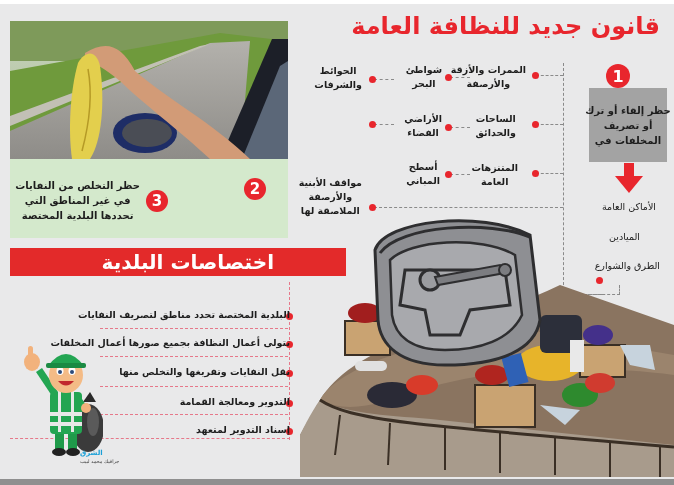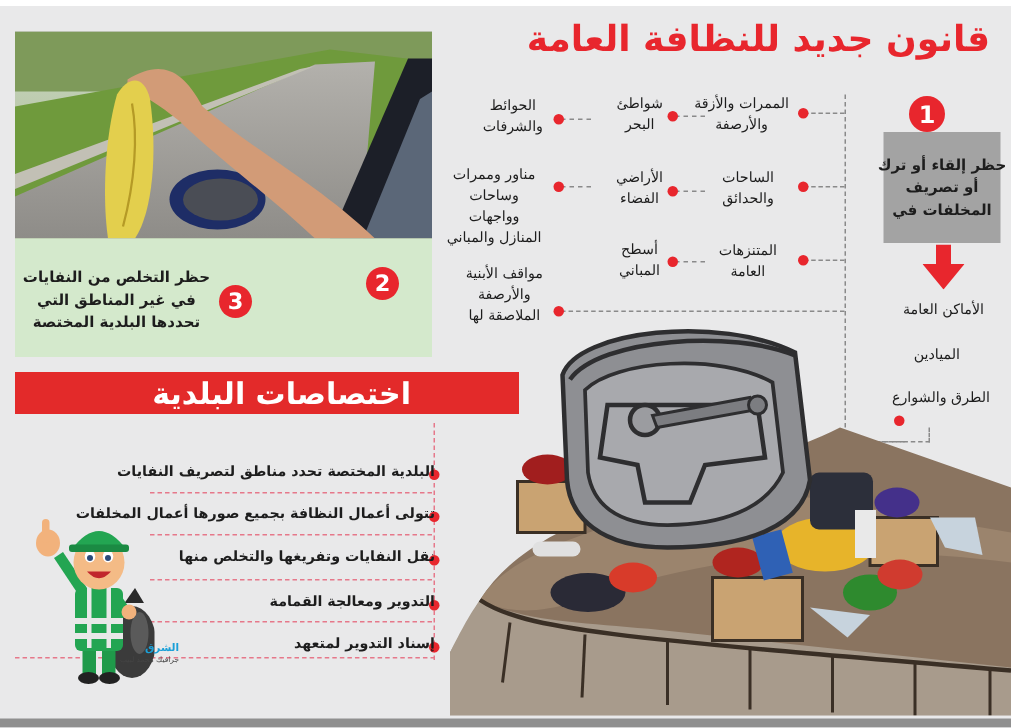--- a/index.html
+++ b/index.html
@@ -57,21 +57,21 @@
   
   .dash-frame {
     position: absolute; left: 563px; top: 63px; width: 40px; height: 232px;
     border-left: 1px dashed #8a8a8a; border-bottom: 1px dashed #8a8a8a;
   }
   .dash-frame-tail { position: absolute; left: 563px; top: 294px; width: 57px; height: 0; border-top: 1px dashed #8a8a8a; }
   .dash-frame-tick { position: absolute; left: 619px; top: 285px; width: 0; height: 10px; border-left: 1px dashed #8a8a8a; }
 
   
   .loc {
-    position: absolute; font-size: 9.5px; font-weight: normal; line-height: 14px;
+    position: absolute; font-size: 9.5px; font-weight: bold; line-height: 14px;
     text-align: center; white-space: nowrap;
   }
   .dot { position: absolute; width: 7px; height: 7px; border-radius: 50%; background: #e8262d; }
   .dash-h { position: absolute; height: 0; border-top: 1px dashed #8a8a8a; }
 
   
   .red-banner {
     position: absolute; left: 10px; top: 248px; width: 336px; height: 28px;
     background: #e32a2a;
   }
@@ -80,21 +80,21 @@
     font-size: 20px; white-space: nowrap; line-height: 26px;
   }
   .vline { position: absolute; left: 289px; top: 282px; height: 158px; border-left: 1px dashed #e6788a; }
   .duty {
     position: absolute; right: 384px; font-size: 9.5px; font-weight: bold; white-space: nowrap;
   }
   .duty-sep { position: absolute; height: 0; border-top: 1px dashed #e6788a; }
   .bottom-sep { position: absolute; left: 10px; top: 438px; width: 280px; border-top: 1px dashed #e6788a; }
 
   .worker { position: absolute; left: 8px; top: 320px; width: 95px; height: 140px; }
-  .credit { position: absolute; left: 80px; top: 428px; text-align: right; line-height: 8px; }
+  .credit { position: absolute; left: 80px; top: 449px; text-align: left; line-height: 8px; }
   .credit-brand { font-size: 7px; font-weight: bold; color: #1aa0d8; display: block; }
   .credit-sub { font-size: 5px; color: #444; display: block; }
 
   .illustration { position: absolute; left: 300px; top: 215px; width: 374px; height: 262px; }
 
   .bottom-bar { position: absolute; left: 0; top: 479px; width: 674px; height: 6px; background: #8f8f8f; }
 </style>
 </head>
 <body>
 
@@ -210,26 +210,20 @@
 
   <div class="dash-h" style="left:374px; top:79px; width:20px;"></div>
   <div class="dot" style="left:369px; top:76px;"></div>
   <div class="loc" style="right:312px; top:64px;">
     <div>الحوائط</div>
     <div>والشرفات</div>
   </div>
 
   <div class="dash-h" style="left:374px; top:124px; width:20px;"></div>
   <div class="dot" style="left:369px; top:121px;"></div>
-  <div class="loc" style="right:313px; top:110px;">
-    <div>مناور وممرات</div>
-    <div>وساحات</div>
-    <div>وواجهات</div>
-    <div>المنازل والمباني</div>
-  </div>
 
   <div class="dash-h" style="left:374px; top:207px; width:189px;"></div>
   <div class="dot" style="left:369px; top:204px;"></div>
   <div class="loc" style="right:312px; top:176px;margin-left:19px;">
     <div>مواقف الأبنية</div>
     <div>والأرصفة</div>
     <div>الملاصقة لها</div>
   </div>
 
   <div class="red-banner">

